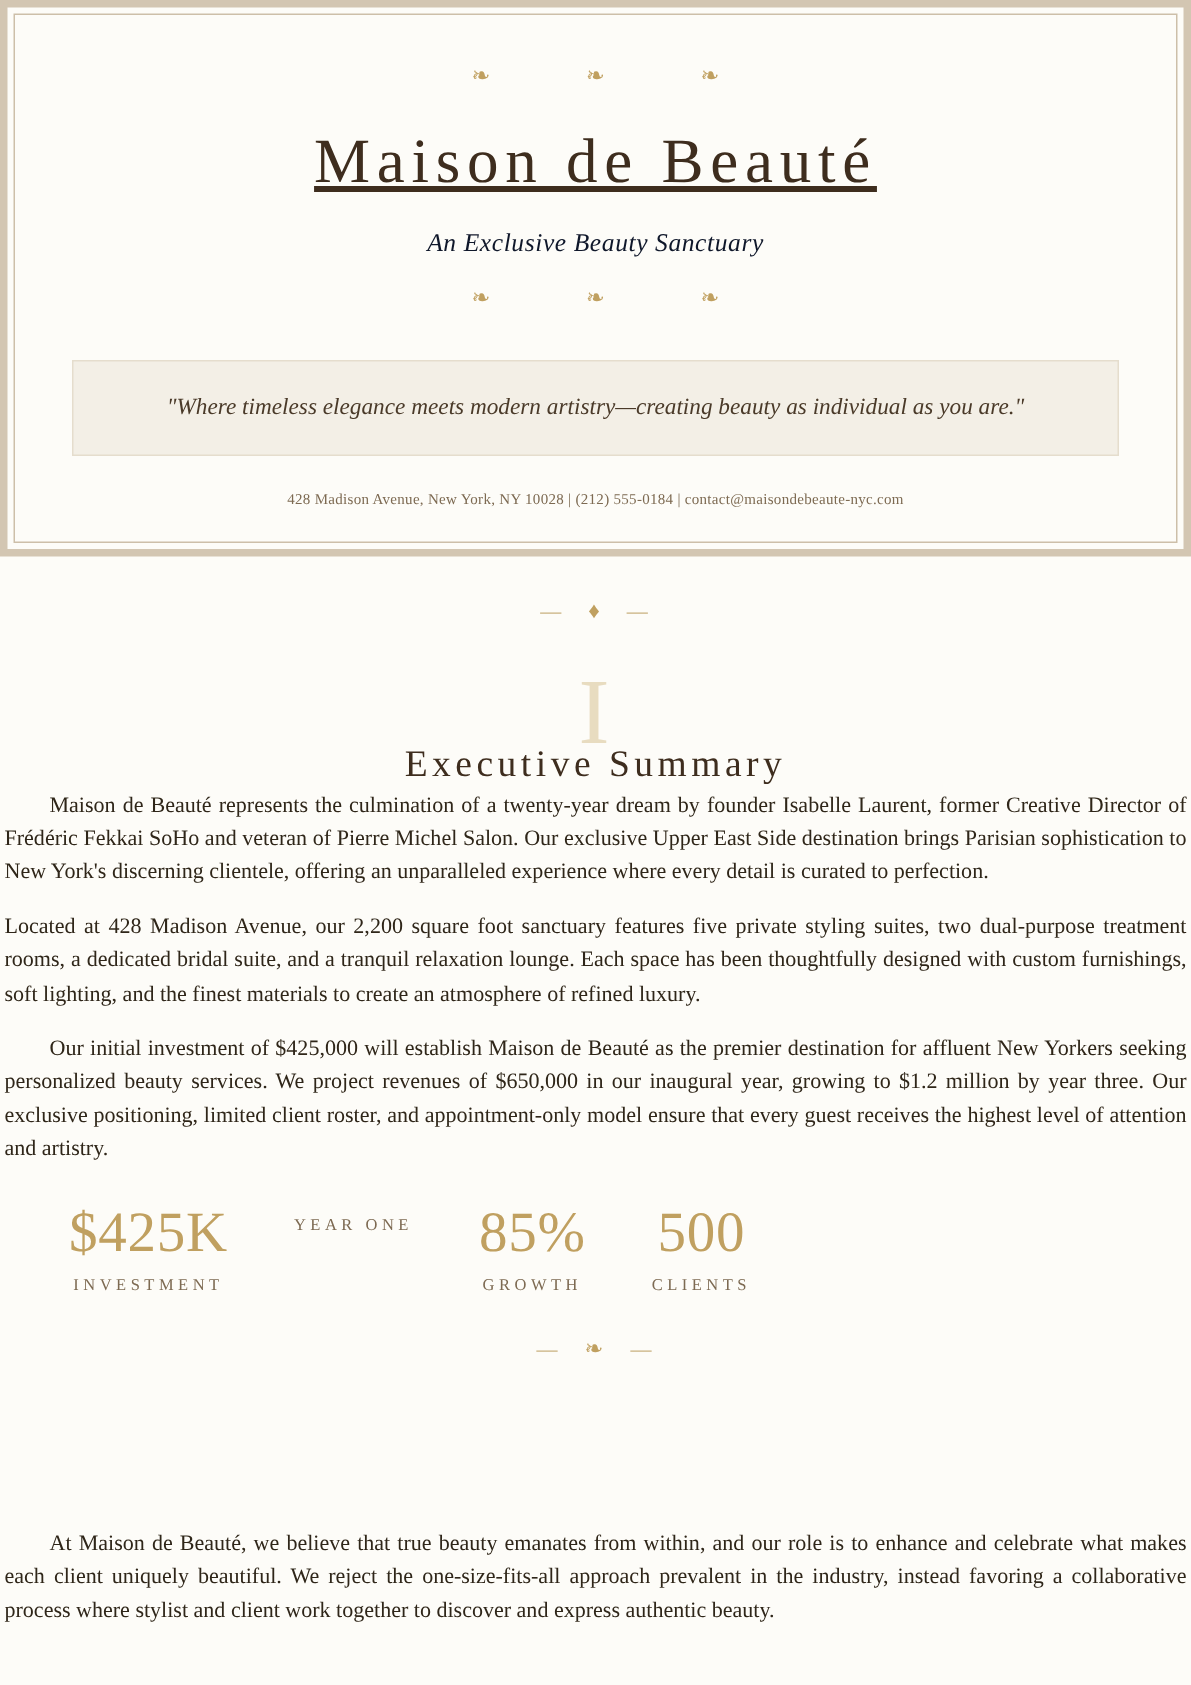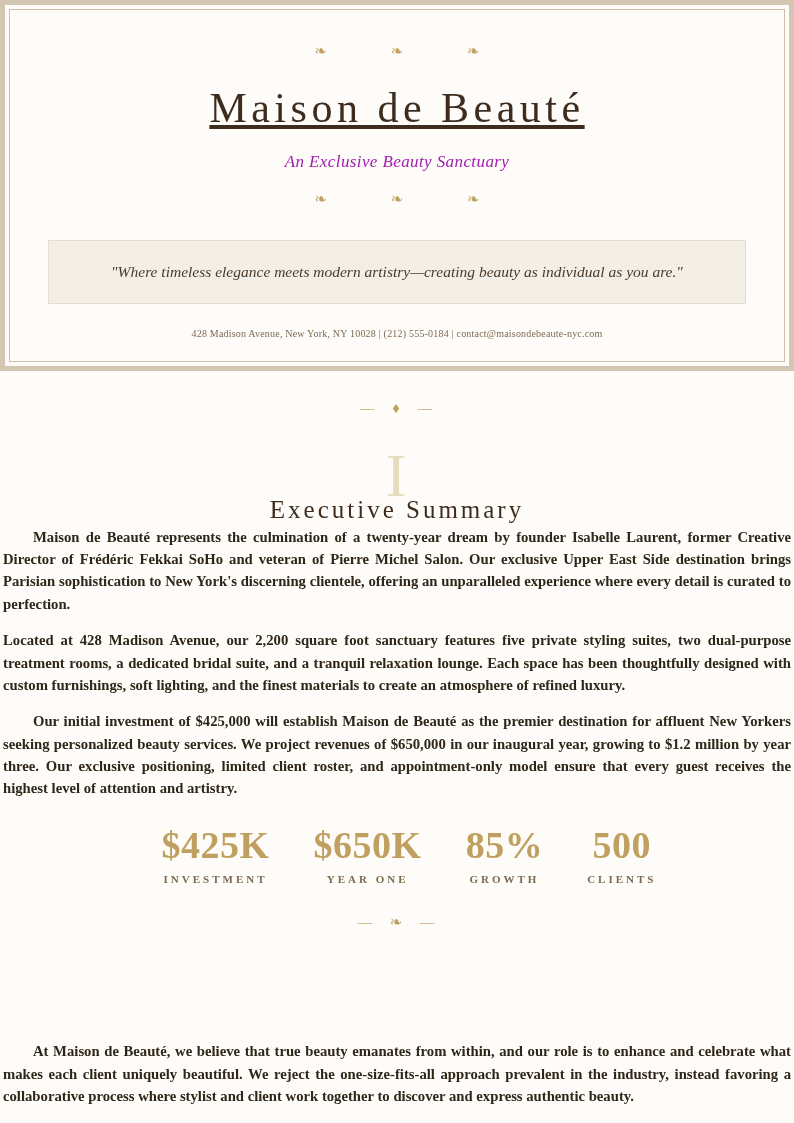--- a/index.html
+++ b/index.html
@@ -53,21 +53,21 @@
     color: #3e2d1e;
     letter-spacing: 4.5px;
     margin: 0 0 22px 0;
     line-height: 1.05;
     text-decoration: underline;
   }
 
   .brand-subtitle {
     font-size: 17px;
     font-style: italic;
-    color: #a21caf;
+    color: #0f172a;
     letter-spacing: 0.4px;
     margin: 0;
   }
 
   .quote-box {
     margin: 28px 10px 0 10px;
     background: #f3efe6;
     border: 1px solid #e5ddcd;
     padding: 20px 18px;
   }
@@ -138,34 +138,31 @@
     line-height: 1.1;
   }
 
   .para {
     font-size: 14.7px;
     line-height: 1.52;
     color: #2f2619;
     text-align: justify;
     margin: 0 0 14px 0;
     padding: 0 1px;
-    font-weight: bold;
   }
   .para.indent { text-indent: 30px; }
 
   .content-pad { padding: 0 2px; }
 
   
   .stats {
     display: flex;
-    justify-content: center;
     align-items: flex-start;
     margin: 26px 0 0 0;
     padding-left: 24px;
-    font-weight: bold;
   }
   .stat {
     text-align: center;
     padding: 0 22px;
   }
   .stat-value {
     font-size: 38px;
     color: #c0a060;
     line-height: 1.05;
     letter-spacing: 0.5px;
@@ -218,21 +215,20 @@
         <p class="para">Located at 428 Madison Avenue, our 2,200 square foot sanctuary features five private styling suites, two dual-purpose treatment rooms, a dedicated bridal suite, and a tranquil relaxation lounge. Each space has been thoughtfully designed with custom furnishings, soft lighting, and the finest materials to create an atmosphere of refined luxury.</p>
         <p class="para indent">Our initial investment of $425,000 will establish Maison de Beauté as the premier destination for affluent New Yorkers seeking personalized beauty services. We project revenues of $650,000 in our inaugural year, growing to $1.2 million by year three. Our exclusive positioning, limited client roster, and appointment-only model ensure that every guest receives the highest level of attention and artistry.</p>
       </div>
 
       <div class="stats">
         <div class="stat">
           <div class="stat-value">$425K</div>
           <div class="stat-label">INVESTMENT</div>
         </div>
         <div class="stat">
-          <div class="stat-value">$650K</div>
           <div class="stat-label">YEAR ONE</div>
         </div>
         <div class="stat">
           <div class="stat-value">85%</div>
           <div class="stat-label">GROWTH</div>
         </div>
         <div class="stat">
           <div class="stat-value">500</div>
           <div class="stat-label">CLIENTS</div>
         </div>

